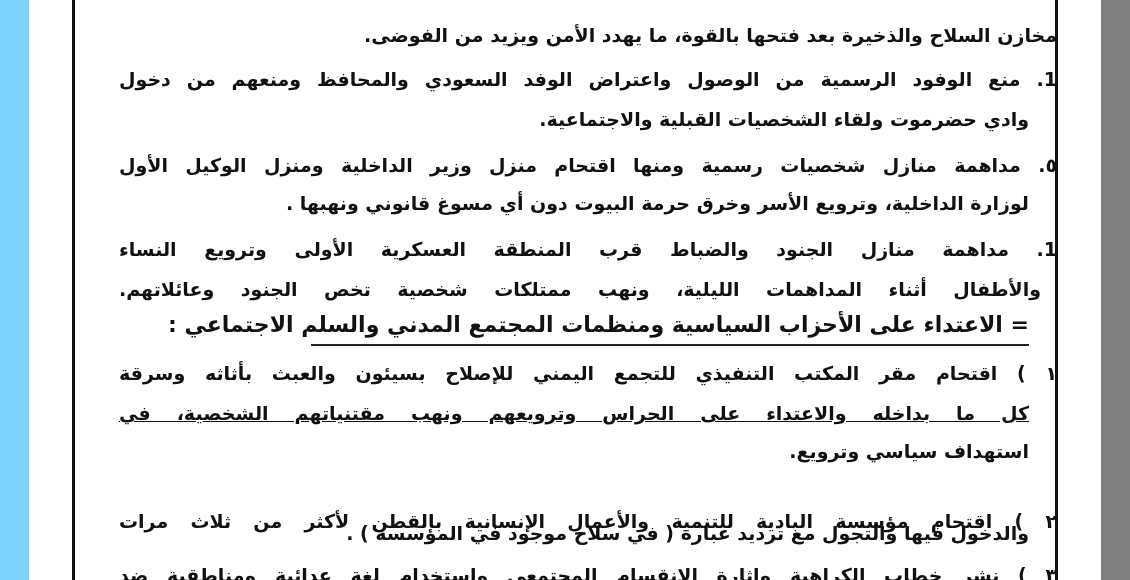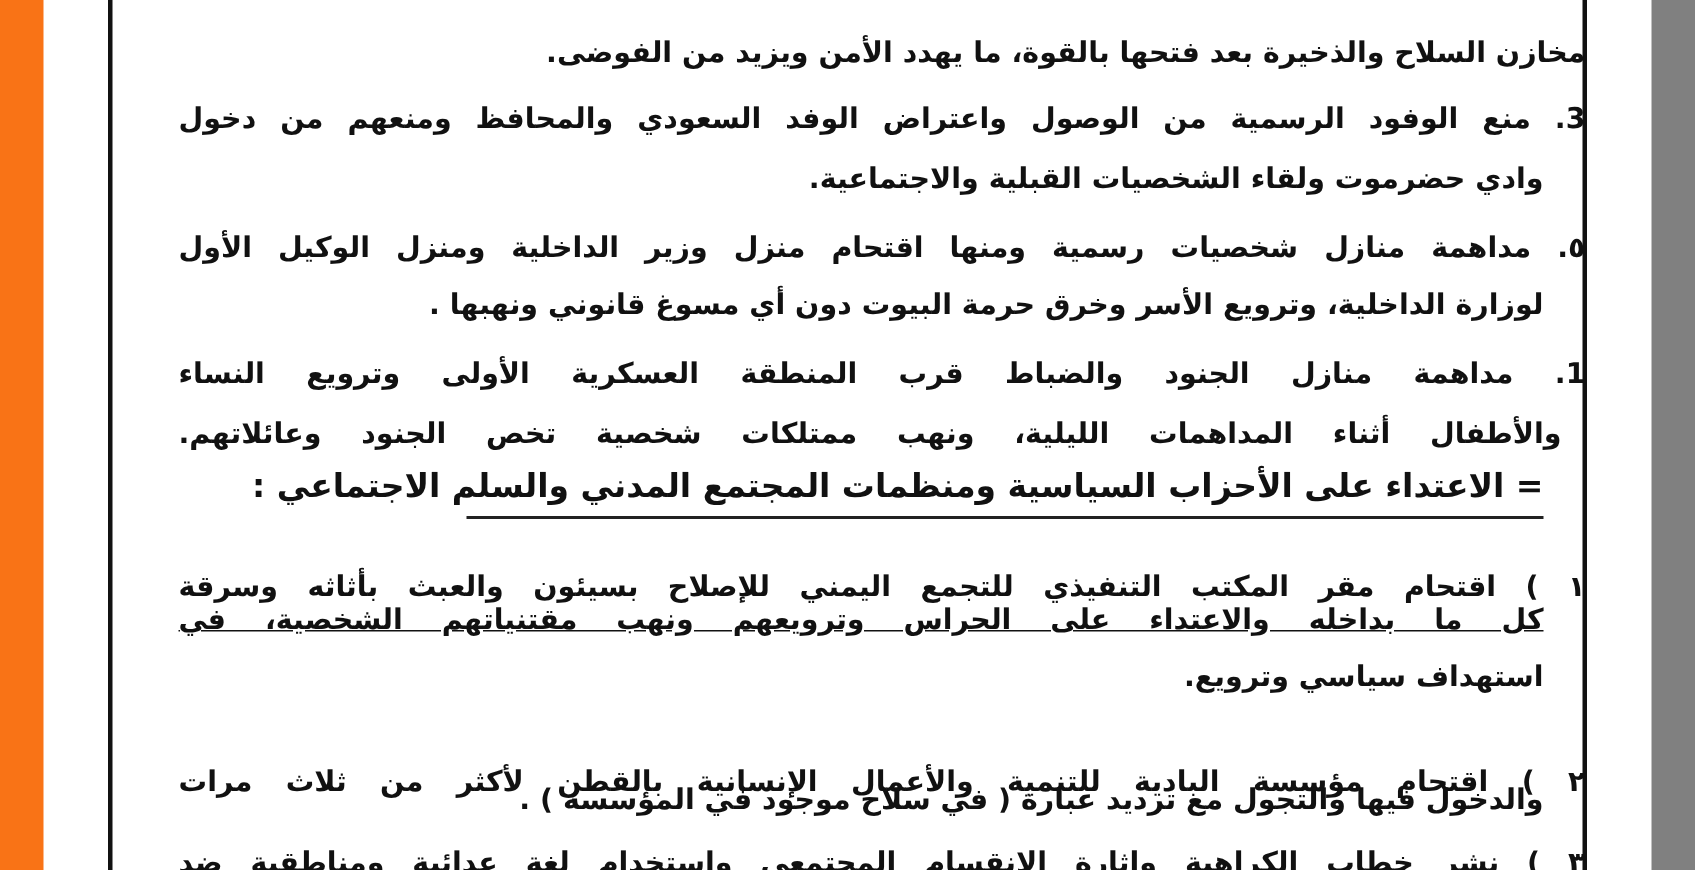--- a/index.html
+++ b/index.html
@@ -7,21 +7,21 @@
       padding: 0;
       width: 1130px;
       height: 580px;
       overflow: hidden;
       background: #808080;
     }
     .viewer {
       position: relative;
       width: 944px;
       height: 580px;
-      background: #f97316;
+      background: #7dd3fc;
     }
     .page {
       position: absolute;
       left: 29px;
       top: 0;
       width: 1072px;
       height: 580px;
       background: #ffffff;
       overflow: hidden;
     }
@@ -71,30 +71,30 @@
 </head>
 <body>
 
 <div class="viewer">
   <div class="page">
     <div class="frame"></div>
 
     <div class="content">
 
       <div class="line" style="top:46px; right:0; left:150px; text-align:right; text-align-last:right;">مخازن السلاح والذخيرة بعد فتحها بالقوة، ما يهدد الأمن ويزيد من الفوضى.</div>
-      <div class="line full" style="top:90px; right:0;">3. منع الوفود الرسمية من الوصول واعتراض الوفد السعودي والمحافظ ومنعهم من دخول</div>
+      <div class="line full" style="top:90px; right:0;">1. منع الوفود الرسمية من الوصول واعتراض الوفد السعودي والمحافظ ومنعهم من دخول</div>
       <div class="line" style="top:130px; right:28px; left:390px; text-align:right; text-align-last:right;">وادي حضرموت ولقاء الشخصيات القبلية والاجتماعية.</div>
       <div class="line full" style="top:176px; right:0;">٥. مداهمة منازل شخصيات رسمية ومنها اقتحام منزل وزير الداخلية ومنزل الوكيل الأول</div>
       <div class="line" style="top:214px; right:28px; left:150px; text-align:center; text-align-last:right;">لوزارة الداخلية، وترويع الأسر وخرق حرمة البيوت دون أي مسوغ قانوني ونهبها .</div>
       <div class="line full" style="top:260px; right:0;">1. مداهمة منازل الجنود والضباط قرب المنطقة العسكرية الأولى وترويع النساء</div>
       <div class="line full" style="top:300px; right:16px;">والأطفال أثناء المداهمات الليلية، ونهب ممتلكات شخصية تخص الجنود وعائلاتهم.</div>
 
       <div class="heading" style="top:338px;">= الاعتداء على الأحزاب السياسية ومنظمات المجتمع المدني والسلم الاجتماعي :</div>
 
-      <div class="line full" style="top:384px; right:0;margin-top:18px;">١ ) اقتحام مقر المكتب التنفيذي للتجمع اليمني للإصلاح بسيئون والعبث بأثاثه وسرقة</div>
+      <div class="line full" style="top:384px; right:0;">١ ) اقتحام مقر المكتب التنفيذي للتجمع اليمني للإصلاح بسيئون والعبث بأثاثه وسرقة</div>
       <div class="line full" style="top:424px; right:28px;text-decoration:underline;">كل ما بداخله والاعتداء على الحراس وترويعهم ونهب مقتنياتهم الشخصية، في</div>
       <div class="line" style="top:462px; right:28px; left:650px; text-align:right; text-align-last:right;">استهداف سياسي وترويع.</div>
       <div class="line full" style="top:532px; right:0;">٢ ) اقتحام مؤسسة البادية للتنمية والأعمال الإنسانية بالقطن لأكثر من ثلاث مرات</div>
       <div class="line" style="top:544px; right:28px; left:250px; text-align:right; text-align-last:right;">والدخول فيها والتجول مع ترديد عبارة ( في سلاح موجود في المؤسسة ) .</div>
       <div class="line full" style="top:586px; right:0;">٣ ) نشر خطاب الكراهية وإثارة الانقسام المجتمعي واستخدام لغة عدائية ومناطقية ضد</div>
     </div>
   </div>
 </div>
 
 </body></html>

